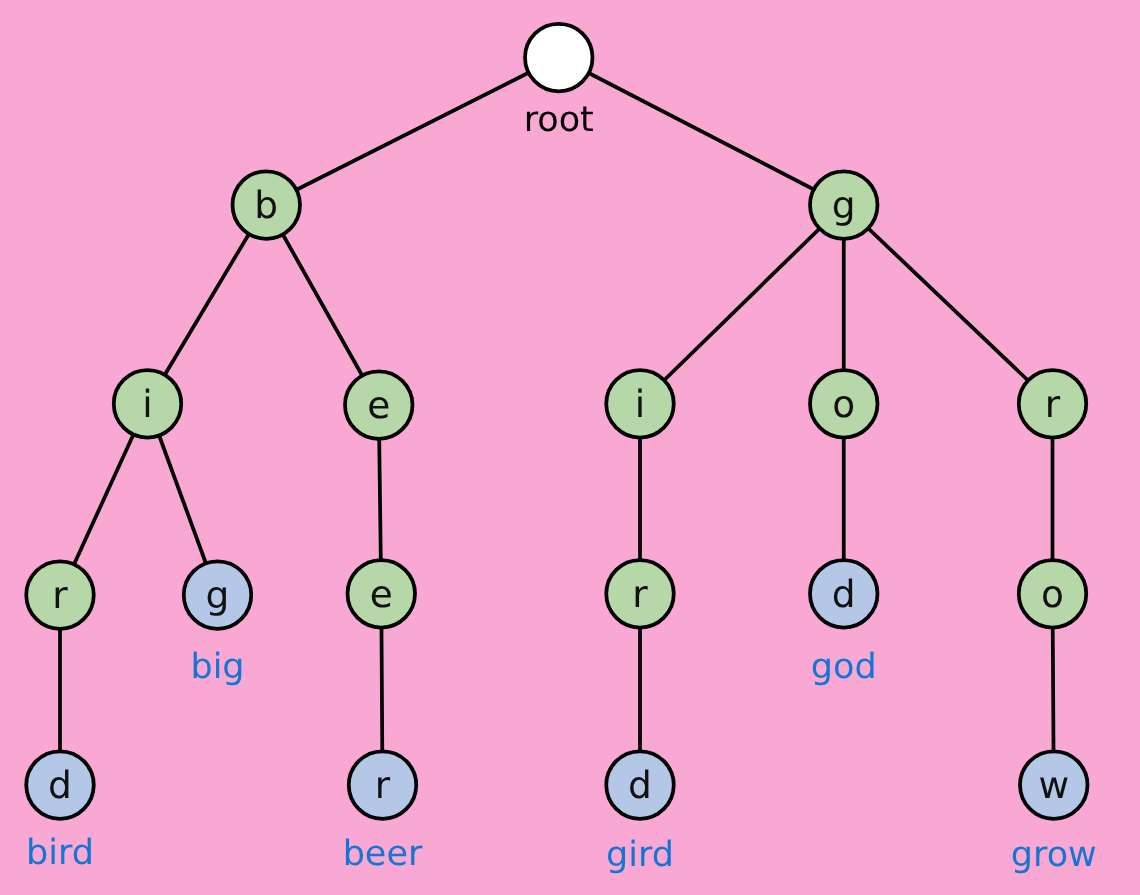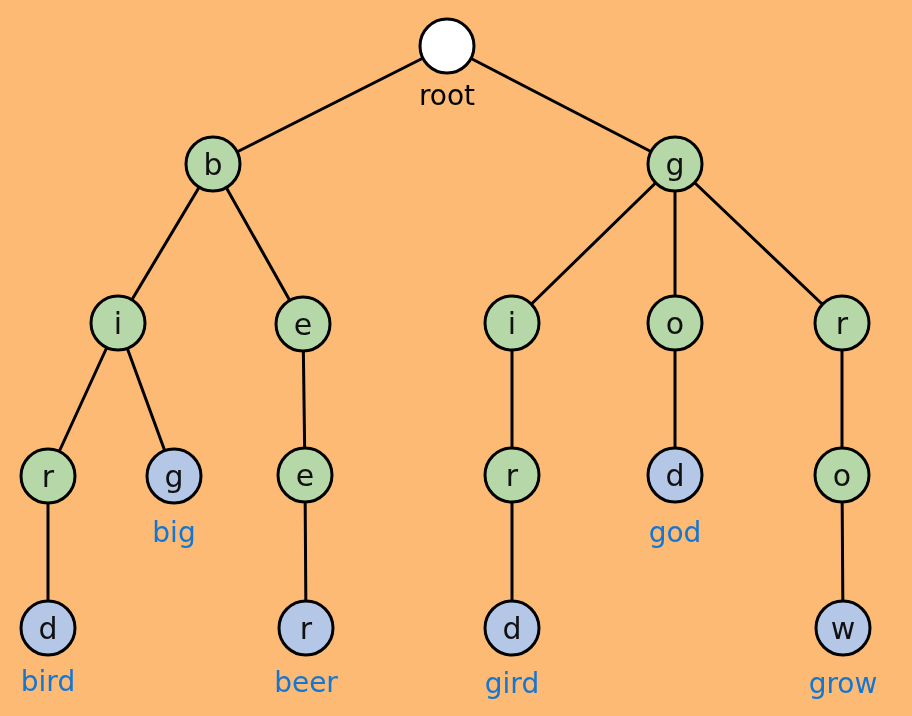--- a/index.html
+++ b/index.html
@@ -4,21 +4,21 @@
 <style>
   html, body {
     margin: 0;
     padding: 0;
     background: #ffffff;
   }
   .canvas {
     position: relative;
     width: 912px;
     height: 716px;
-    background: #fdba74;
+    background: #f9a8d4;
     overflow: hidden;
   }
   svg { display: block; }
   .edge {
     stroke: #000000;
     stroke-width: 3;
     stroke-linecap: round;
   }
   .node-circle {
     stroke: #000000;

